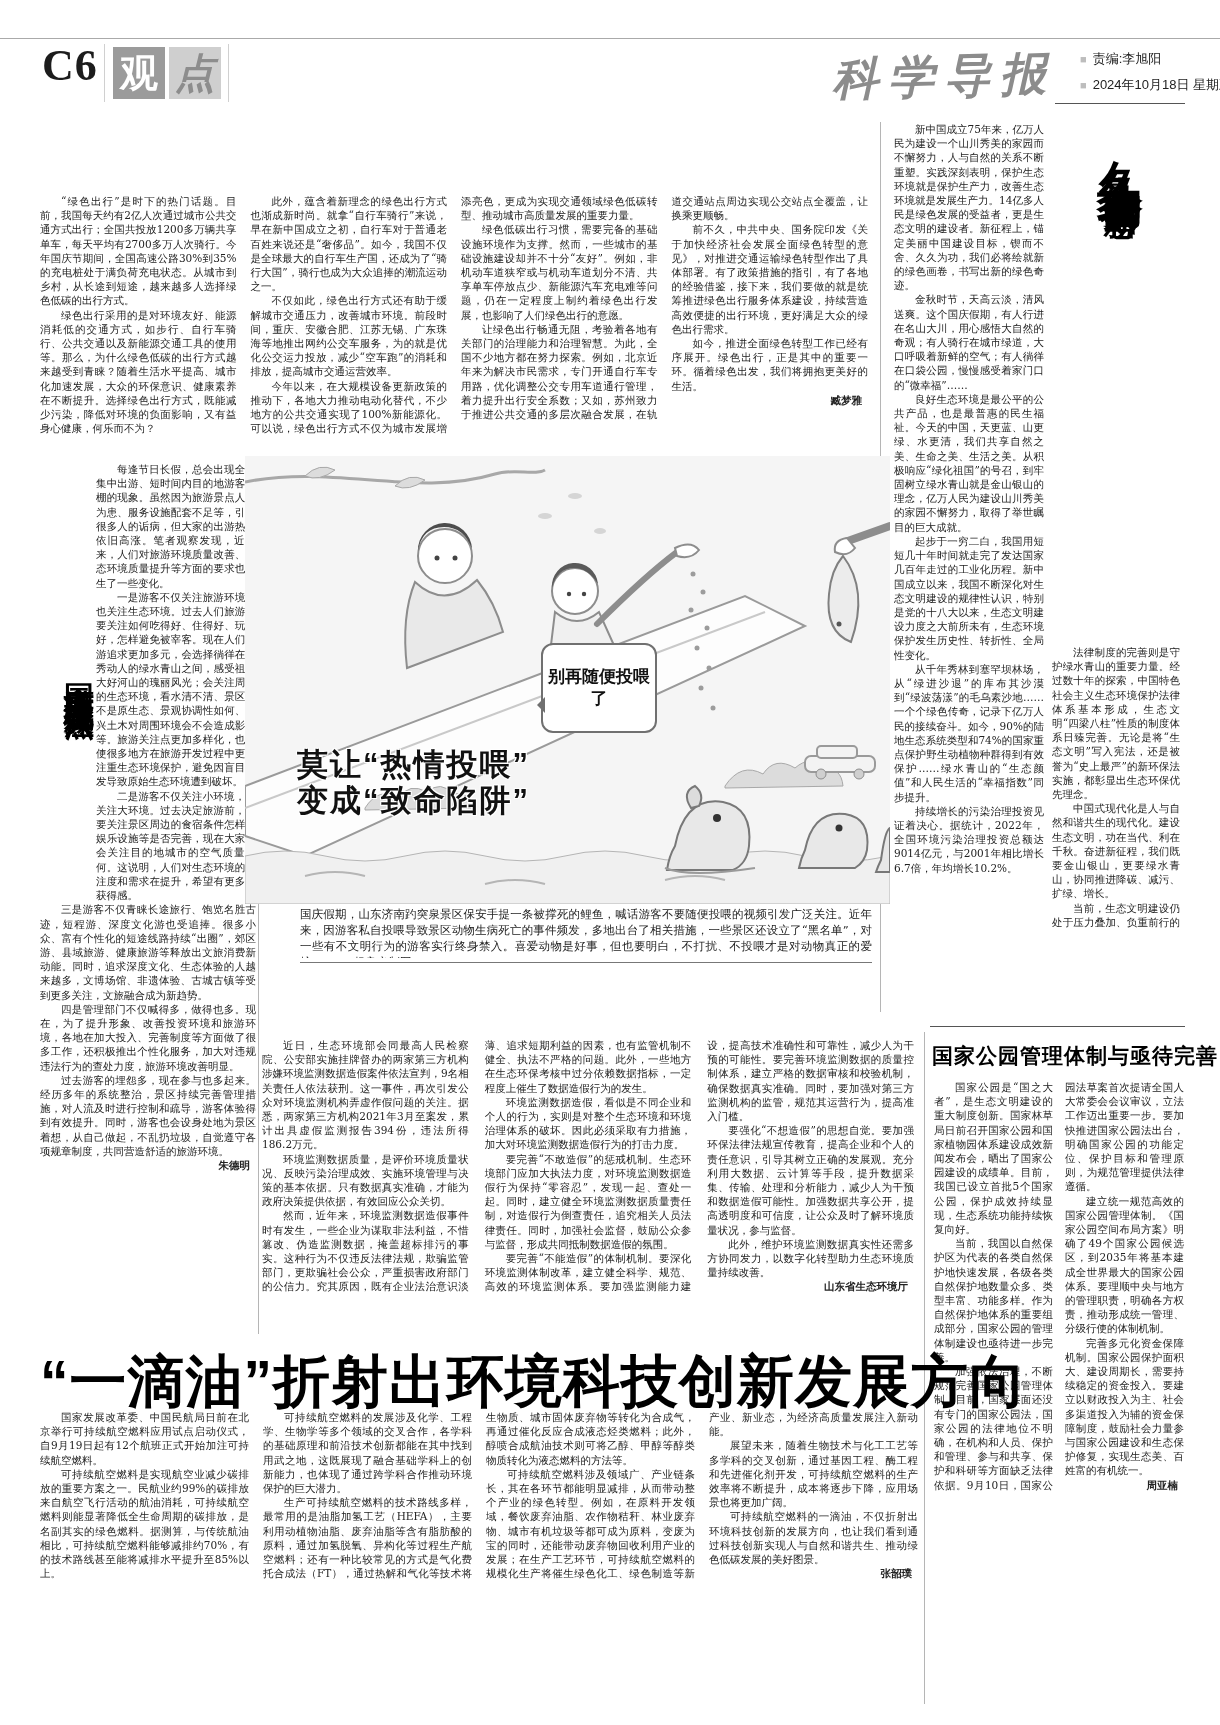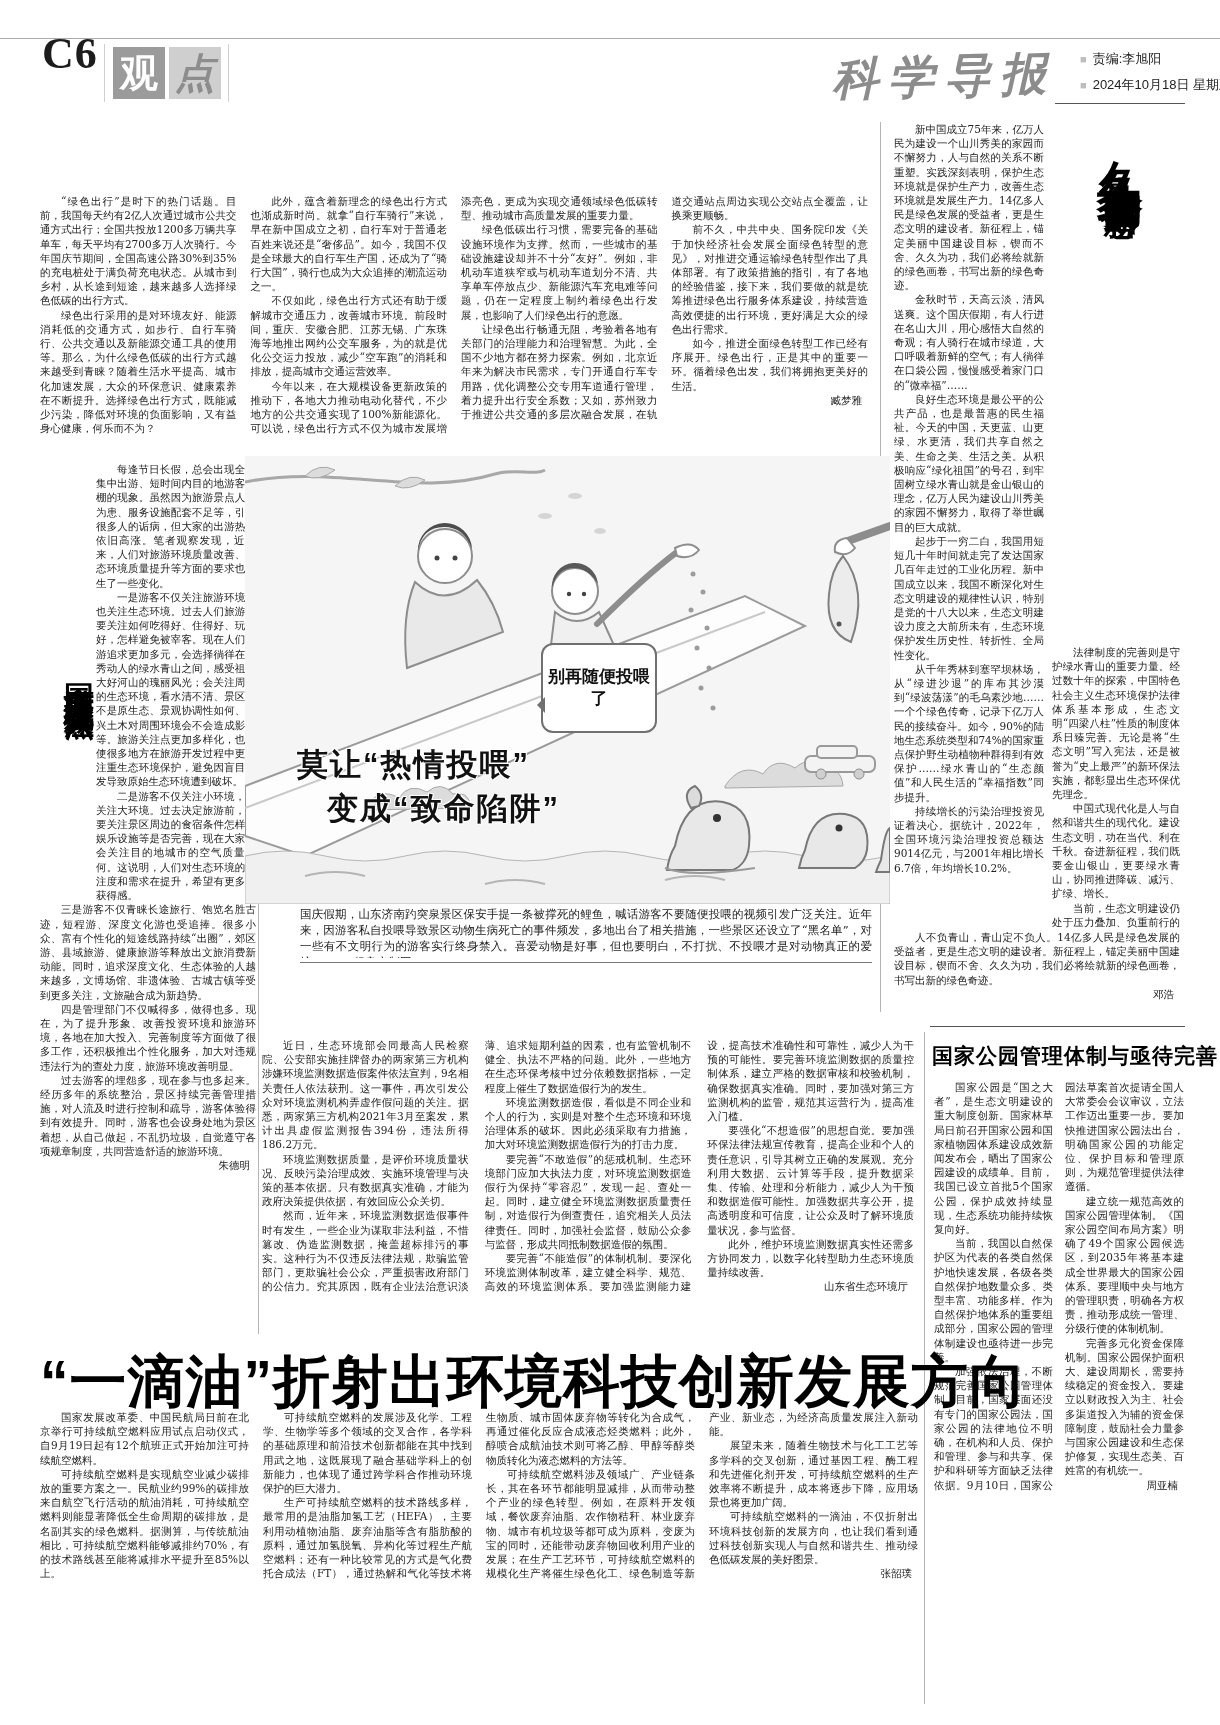--- a/index.html
+++ b/index.html
@@ -18,21 +18,21 @@
   .hmeta .sq{color:#bdbdbd;font-size:11px;margin-right:6px;}
   
   .headline{font-family:"Liberation Sans",sans-serif;font-weight:bold;color:#000;text-align:center;white-space:nowrap;}
   .h-main{font-size:54px;letter-spacing:13px;}
   .h-mon{font-size:40px;letter-spacing:3px;}
   .h-oil{font-size:57px;letter-spacing:1px;}
   .h-park{font-size:21px;letter-spacing:1px;}
   
   .body-txt{font-size:10.5px;line-height:14.2px;text-align:justify;color:#222;overflow:hidden;}
   .body-txt p{margin:0;text-indent:2em;}
-  .byline{text-align:right;padding-right:6px;font-size:10.5px;margin-top:2px;}
+  .byline{text-align:right;padding-right:6px;font-size:10.5px;margin-top:2px;font-weight:bold;}
   .cols4{column-count:4;column-gap:14px;}
   .cols3{column-count:3;column-gap:16px;}
   .cols2{column-count:2;column-gap:12px;}
   
   .vtitle-left{float:left;writing-mode:vertical-rl;font-size:30px;font-weight:bold;
     font-family:"DejaVu Serif",serif;color:#000;width:46px;height:418px;letter-spacing:2px;
     margin:2px 10px 8px 0;text-align:center;}
   .jiu-flex{display:flex;gap:8px;}
   .jiu-title{writing-mode:vertical-rl;height:516px;margin:0 auto 6px auto;color:#000;
     font-family:"DejaVu Serif",serif;font-weight:bold;display:block;}
@@ -53,21 +53,21 @@
   .caption .lead{text-indent:2em;display:inline;}
   .credit{white-space:nowrap;margin-left:14px;}
   .credit .sq{color:#b5b5b5;font-size:10px;margin-right:4px;}
 </style>
 </head>
 <body>
 
 <div class="page">
 
   <div class="rule-h" style="left:0;top:38px;width:1220px;background:#aaa;"></div>
-  <div class="abs edition" style="left:42px;top:28px;">C6</div>
+  <div class="abs edition" style="left:42px;top:40px;">C6</div>
   <div class="rule-v" style="left:104px;top:44px;height:58px;background:#d0d0d0;"></div>
   <div class="abs secbox dark" style="left:113px;top:47px;">
     <span>观</span>
   </div>
   <div class="abs secbox light" style="left:169px;top:47px;">
     <span>点</span>
   </div>
   <div class="rule-v" style="left:228px;top:44px;height:58px;background:#d0d0d0;"></div>
   <div class="abs masthead" style="left:832px;top:46px;">科学导报</div>
   <div class="abs hmeta" style="left:1058px;top:50px;">
@@ -100,24 +100,20 @@
       <div style="width:128px;">
         <div class="jiu-title">
           <span class="jiu-t1">久久为功</span>
           <span class="jiu-t2">绘就美丽中国『新画卷』</span>
         </div>
         <div class="body-txt" style="height:284px;">
           <div style="display:contents;"><p>法律制度的完善则是守护绿水青山的重要力量。经过数十年的探索，中国特色社会主义生态环境保护法律体系基本形成，生态文明“四梁八柱”性质的制度体系日臻完善。无论是将“生态文明”写入宪法，还是被誉为“史上最严”的新环保法实施，都彰显出生态环保优先理念。</p><p>中国式现代化是人与自然和谐共生的现代化。建设生态文明，功在当代、利在千秋。奋进新征程，我们既要金山银山，更要绿水青山，协同推进降碳、减污、扩绿、增长。</p><p>当前，生态文明建设仍处于压力叠加、负重前行的关键期，必须保持战略定力，久久为功。</p></div>
         </div>
       </div>
     </div>
-    <div class="body-txt" style="height:80px;">
-      <p>人不负青山，青山定不负人。14亿多人民是绿色发展的受益者，更是生态文明的建设者。新征程上，锚定美丽中国建设目标，锲而不舍、久久为功，我们必将绘就新的绿色画卷，书写出新的绿色奇迹。</p>
-      <p class="byline" style="text-indent:0;">邓浩</p>
-    </div>
   </div>
 
   <div class="abs cartoon" style="left:245px;top:456px;width:645px;height:448px;">
     <svg width="645" height="448" viewBox="0 0 645 448">
       <rect x="0" y="0" width="645" height="448" fill="#f5f5f5"></rect>
 
       <path d="M0,26 C90,8 170,42 250,18 C270,12 290,20 300,14" fill="none" stroke="#a8a8a8" stroke-width="3"></path>
       <path d="M60,20 q14,-14 30,-6 q-16,12 -30,6 Z" fill="#dcdcdc" stroke="#a8a8a8"></path>
       <path d="M150,30 q14,-14 30,-6 q-16,12 -30,6 Z" fill="#dcdcdc" stroke="#a8a8a8"></path>
       <ellipse cx="300" cy="60" rx="7" ry="3" fill="#d5d5d5"></ellipse>
@@ -177,21 +173,21 @@
         <path d="M560,394 q8,-40 40,-36 q26,4 22,36 q-2,12 -12,18 l-56,0 q2,-10 6,-18 Z"></path>
         <circle cx="594" cy="372" r="3.5" fill="#333" stroke="none"></circle>
         <path d="M636,404 q4,-30 9,-32 l0,44 -14,0 q2,-6 5,-12 Z"></path>
       </g>
       <path d="M420,412 q24,10 90,0" fill="none" stroke="#9a9a9a" stroke-width="2"></path>
     </svg>
     <div class="bubble" style="left:296px;top:150px;margin-top:37px;">
       <span>别再随便投喂了</span>
     </div>
     <div class="slogan" style="left:52px;top:288px;">莫让“热情投喂”</div>
-    <div class="slogan" style="left:52px;top:332px;margin-left:30px;">变成“致命陷阱”</div>
+    <div class="slogan" style="left:52px;top:324px;">变成“致命陷阱”</div>
   </div>
 
   <div class="abs caption" style="left:300px;top:906px;width:572px;height:52px;overflow:hidden;">
     <span class="lead">国庆假期，山东济南趵突泉景区保安手提一条被撑死的鲤鱼，喊话游客不要随便投喂的视频引发广泛关注。近年来，因游客私自投喂导致景区动物生病死亡的事件频发，多地出台了相关措施，一些景区还设立了“黑名单”，对一些有不文明行为的游客实行终身禁入。喜爱动物是好事，但也要明白，不打扰、不投喂才是对动物真正的爱护。</span>
     <span class="credit"><span class="sq">■</span><span>杨良义制图</span></span>
   </div>
   <div class="rule-h" style="left:300px;top:962px;width:572px;background:#777;"></div>
 
   <div class="abs body-txt cols3" style="left:262px;top:1038px;width:652px;height:296px;">
     <div style="display:contents;"><p>近日，生态环境部会同最高人民检察院、公安部实施挂牌督办的两家第三方机构涉嫌环境监测数据造假案件依法宣判，9名相关责任人依法获刑。这一事件，再次引发公众对环境监测机构弄虚作假问题的关注。据悉，两家第三方机构2021年3月至案发，累计出具虚假监测报告394份，违法所得186.2万元。</p><p>环境监测数据质量，是评价环境质量状况、反映污染治理成效、实施环境管理与决策的基本依据。只有数据真实准确，才能为政府决策提供依据，有效回应公众关切。</p><p>然而，近年来，环境监测数据造假事件时有发生，一些企业为谋取非法利益，不惜篡改、伪造监测数据，掩盖超标排污的事实。这种行为不仅违反法律法规，欺骗监管部门，更欺骗社会公众，严重损害政府部门的公信力。究其原因，既有企业法治意识淡薄、追求短期利益的因素，也有监管机制不健全、执法不严格的问题。此外，一些地方在生态环保考核中过分依赖数据指标，一定程度上催生了数据造假行为的发生。</p><p>环境监测数据造假，看似是不同企业和个人的行为，实则是对整个生态环境和环境治理体系的破坏。因此必须采取有力措施，加大对环境监测数据造假行为的打击力度。</p><p>要完善“不敢造假”的惩戒机制。生态环境部门应加大执法力度，对环境监测数据造假行为保持“零容忍”，发现一起、查处一起。同时，建立健全环境监测数据质量责任制，对造假行为倒查责任，追究相关人员法律责任。同时，加强社会监督，鼓励公众参与监督，形成共同抵制数据造假的氛围。</p><p>要完善“不能造假”的体制机制。要深化环境监测体制改革，建立健全科学、规范、高效的环境监测体系。要加强监测能力建设，提高技术准确性和可靠性，减少人为干预的可能性。要完善环境监测数据的质量控制体系，建立严格的数据审核和校验机制，确保数据真实准确。同时，要加强对第三方监测机构的监管，规范其运营行为，提高准入门槛。</p><p>要强化“不想造假”的思想自觉。要加强环保法律法规宣传教育，提高企业和个人的责任意识，引导其树立正确的发展观。充分利用大数据、云计算等手段，提升数据采集、传输、处理和分析能力，减少人为干预和数据造假可能性。加强数据共享公开，提高透明度和可信度，让公众及时了解环境质量状况，参与监督。</p><p>此外，维护环境监测数据真实性还需多方协同发力，以数字化转型助力生态环境质量持续改善。</p></div>

